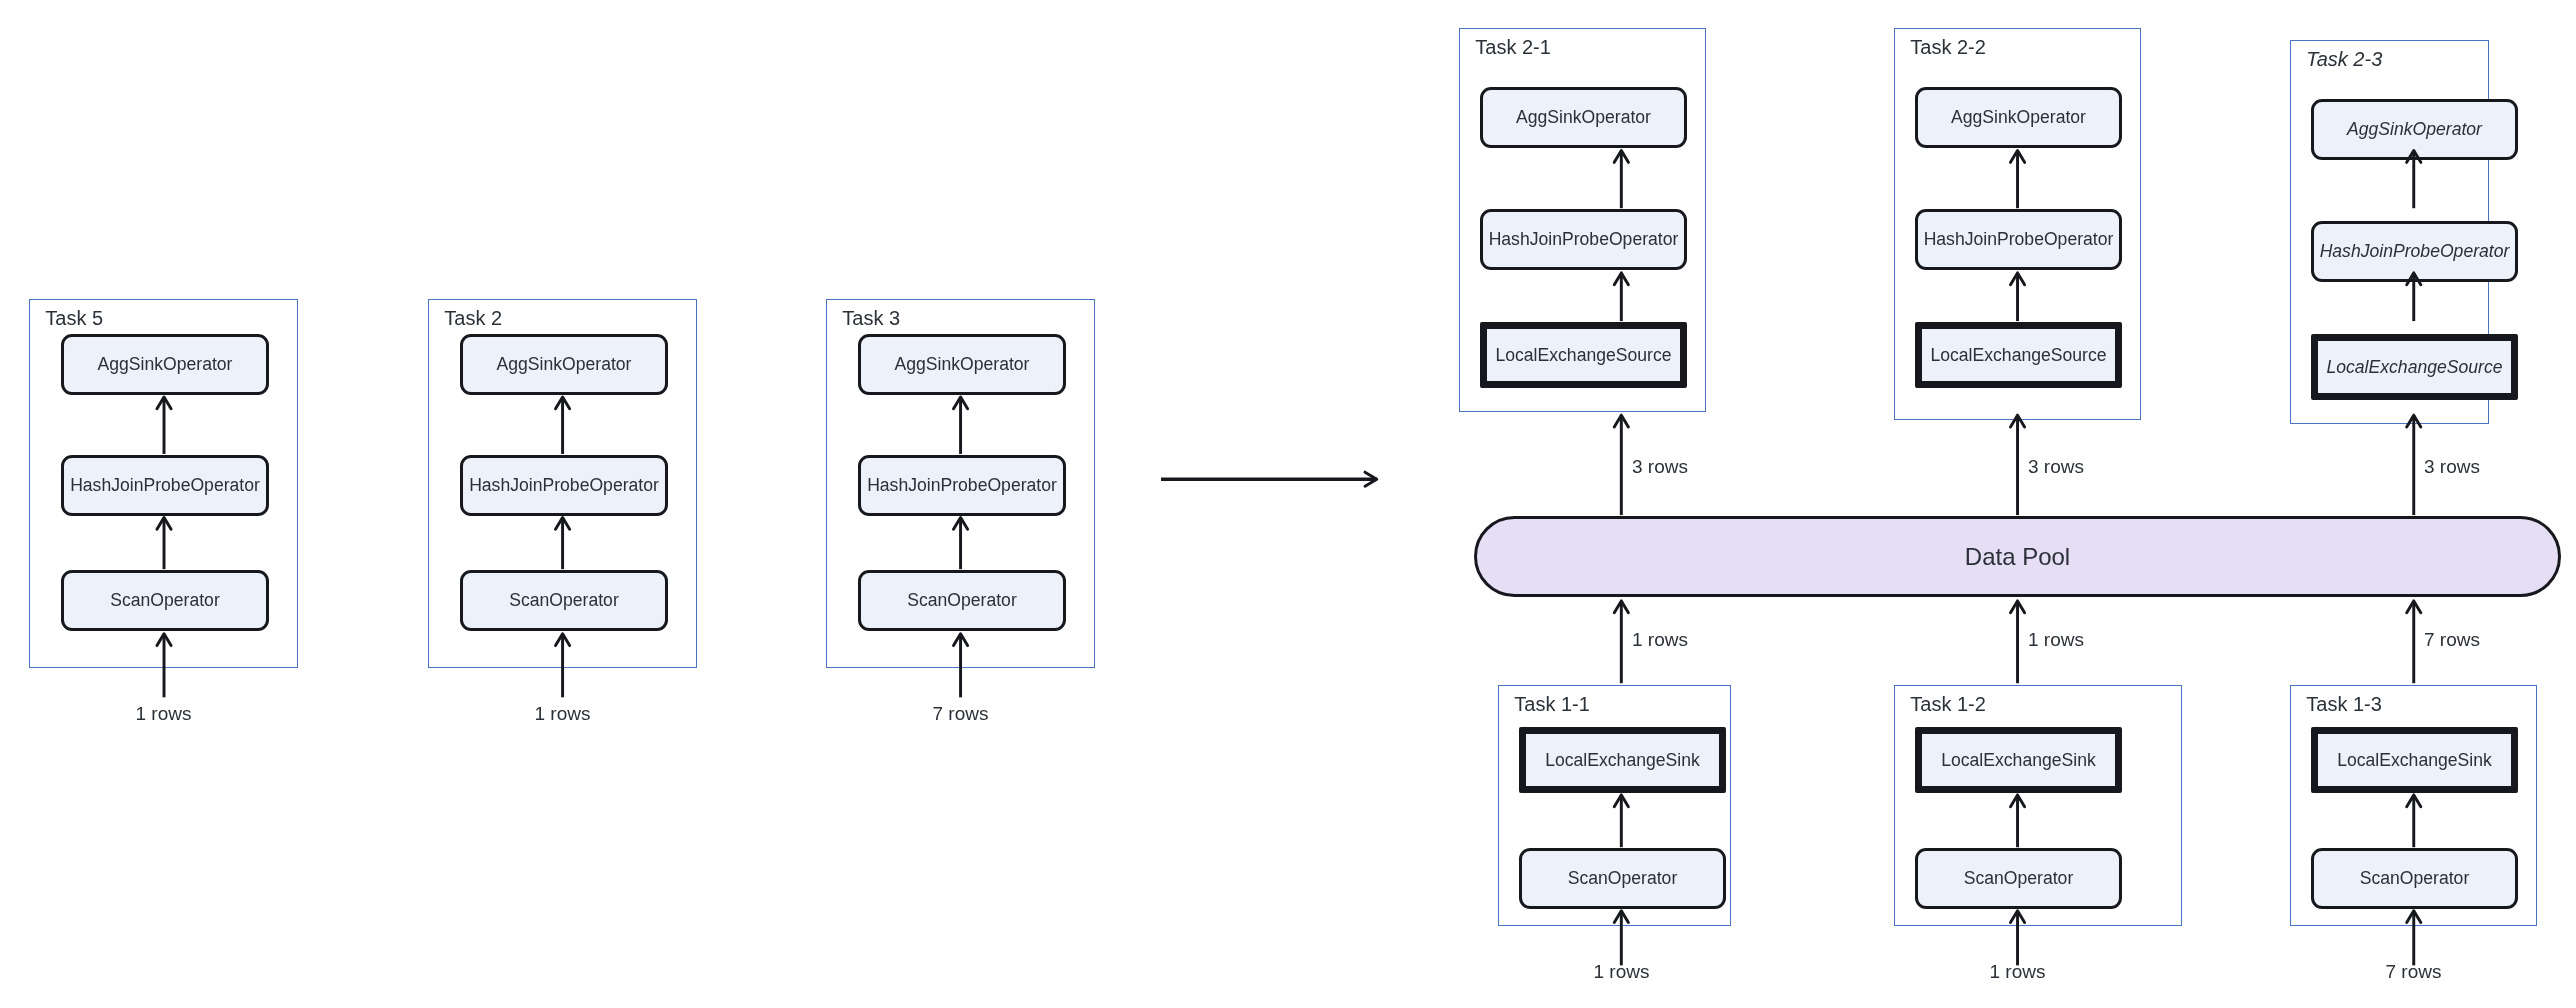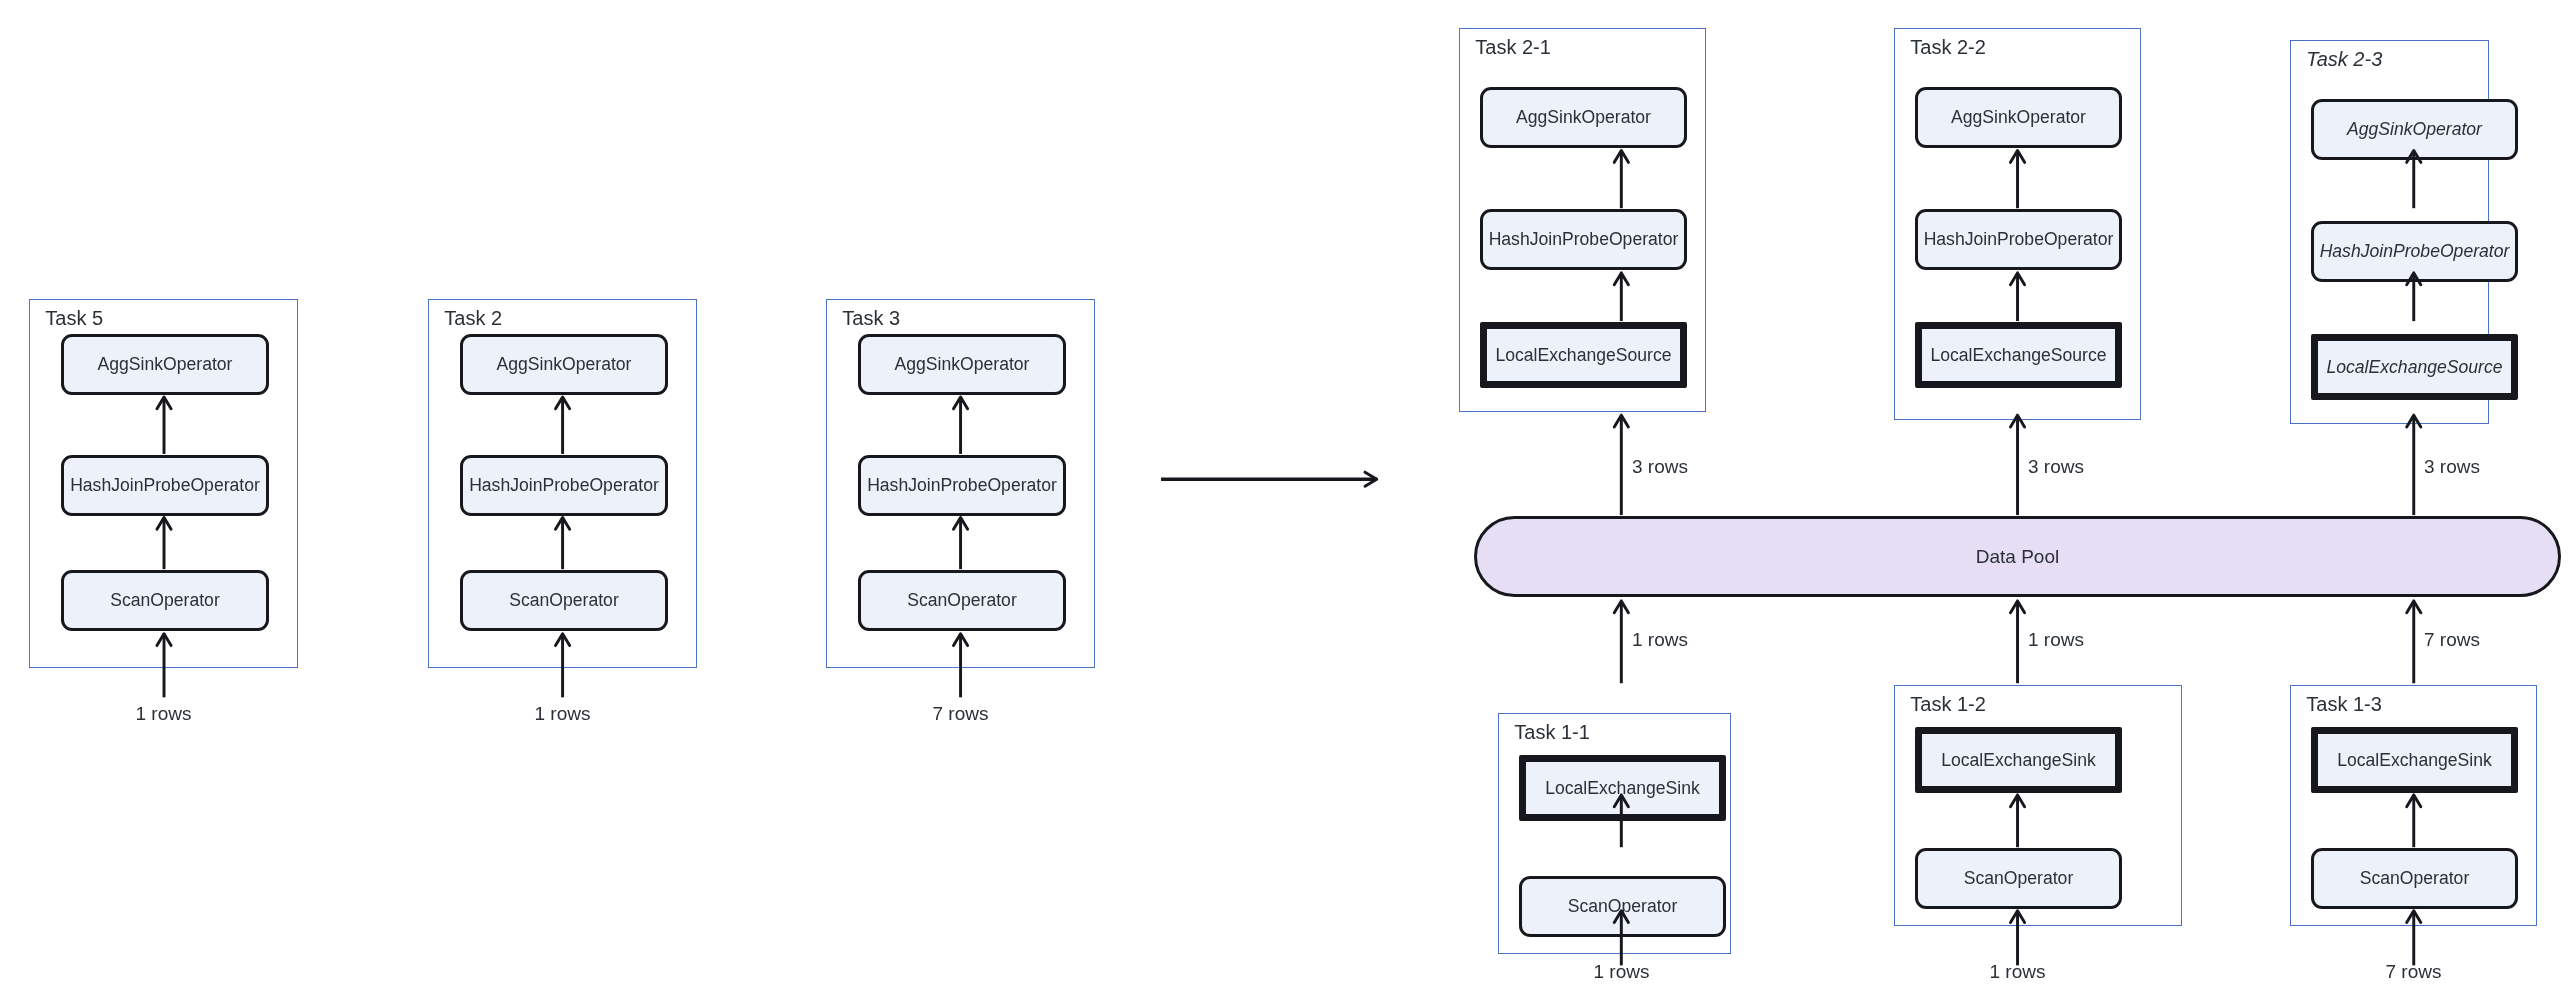--- a/index.html
+++ b/index.html
@@ -27,21 +27,21 @@
   .right-op  { left:20px; width:207px; height:61px; }
   .row-label {
     position:absolute; font-size:19px; color:#2b3138; white-space:nowrap;
   }
   .row-label.centered { width:141px; text-align:center; }
   .pool {
     position:absolute; box-sizing:border-box;
     left:1474px; top:516px; width:1087px; height:81px;
     background:#e6def5; border:3.5px solid #16181d; border-radius:47px;
     display:flex; align-items:center; justify-content:center;
-    font-size:19px; color:#2b3138;
+    font-size:24px; color:#2b3138;
   }
   svg.arrows { position:absolute; left:0; top:0; pointer-events:none; }
   .flow { stroke:#16181d; stroke-width:5; fill:none; }
   .flow.big { stroke-width:6; }
 </style>
 </head>
 <body>
 
 <div id="canvas">
 
@@ -128,21 +128,21 @@
   <div class="row-label" style="left:2424px;top:456px;">3 rows</div>
 
   <div class="pool">
     <span>Data Pool</span>
   </div>
 
   <div class="row-label" style="left:1632px;top:629px;">1 rows</div>
   <div class="row-label" style="left:2028px;top:629px;">1 rows</div>
   <div class="row-label" style="left:2424px;top:629px;">7 rows</div>
 
-  <div class="task" style="left:1498px;top:713px;width:233px;height:241px;">
+  <div class="task" style="left:1498px;top:685px;width:233px;height:241px;">
     <div class="task-label">Task 1-1</div>
     <div class="op right-op thick" style="top:41px;height:66px;">
         <span>LocalExchangeSink</span>
       </div>
     <div class="op right-op" style="top:162px;">
         <span>ScanOperator</span>
       </div>
   </div>
   <div class="task" style="left:1894px;top:685px;width:288px;height:241px;">
     <div class="task-label">Task 1-2</div>

